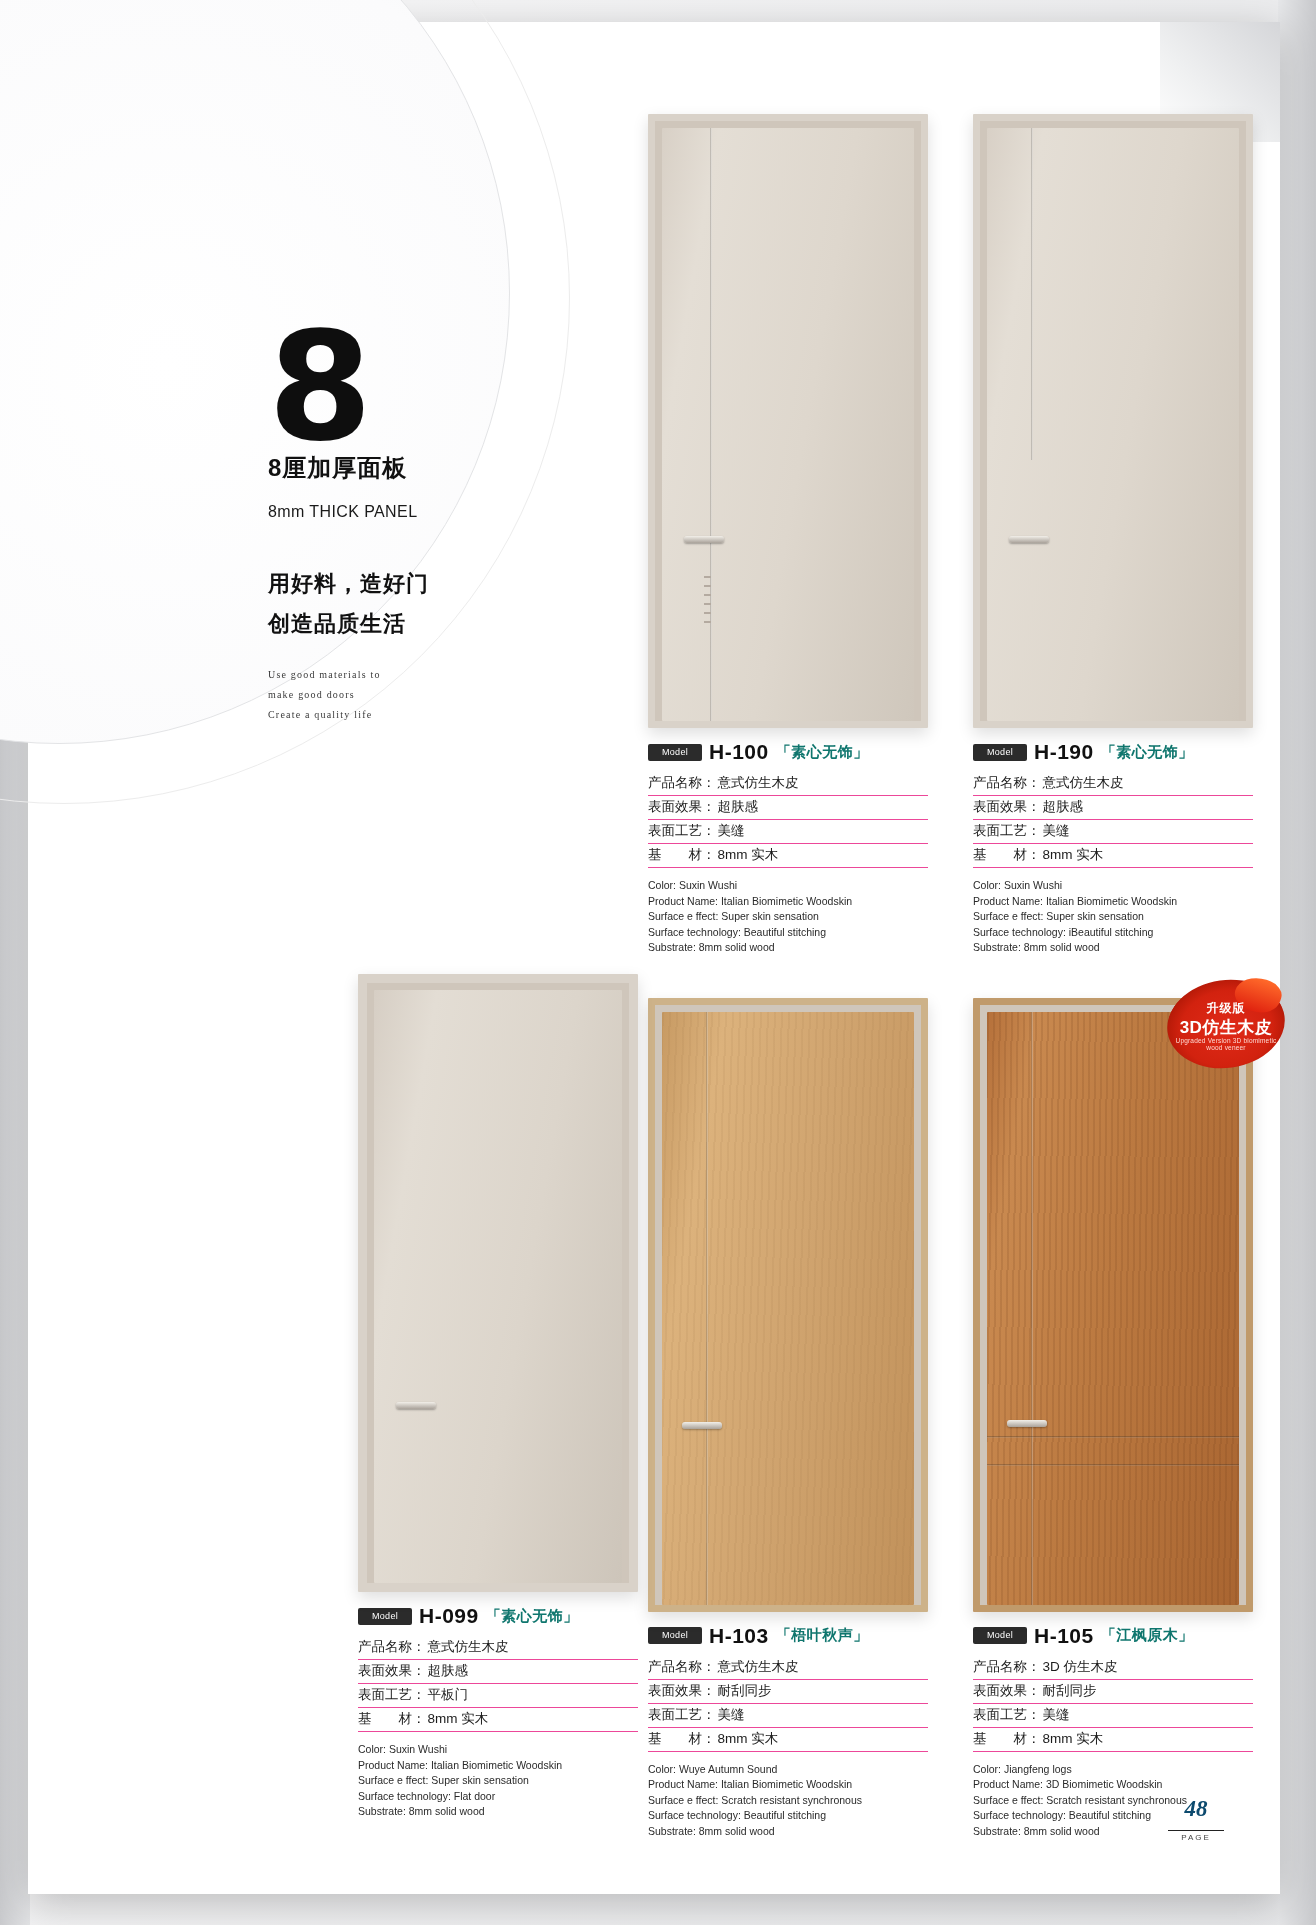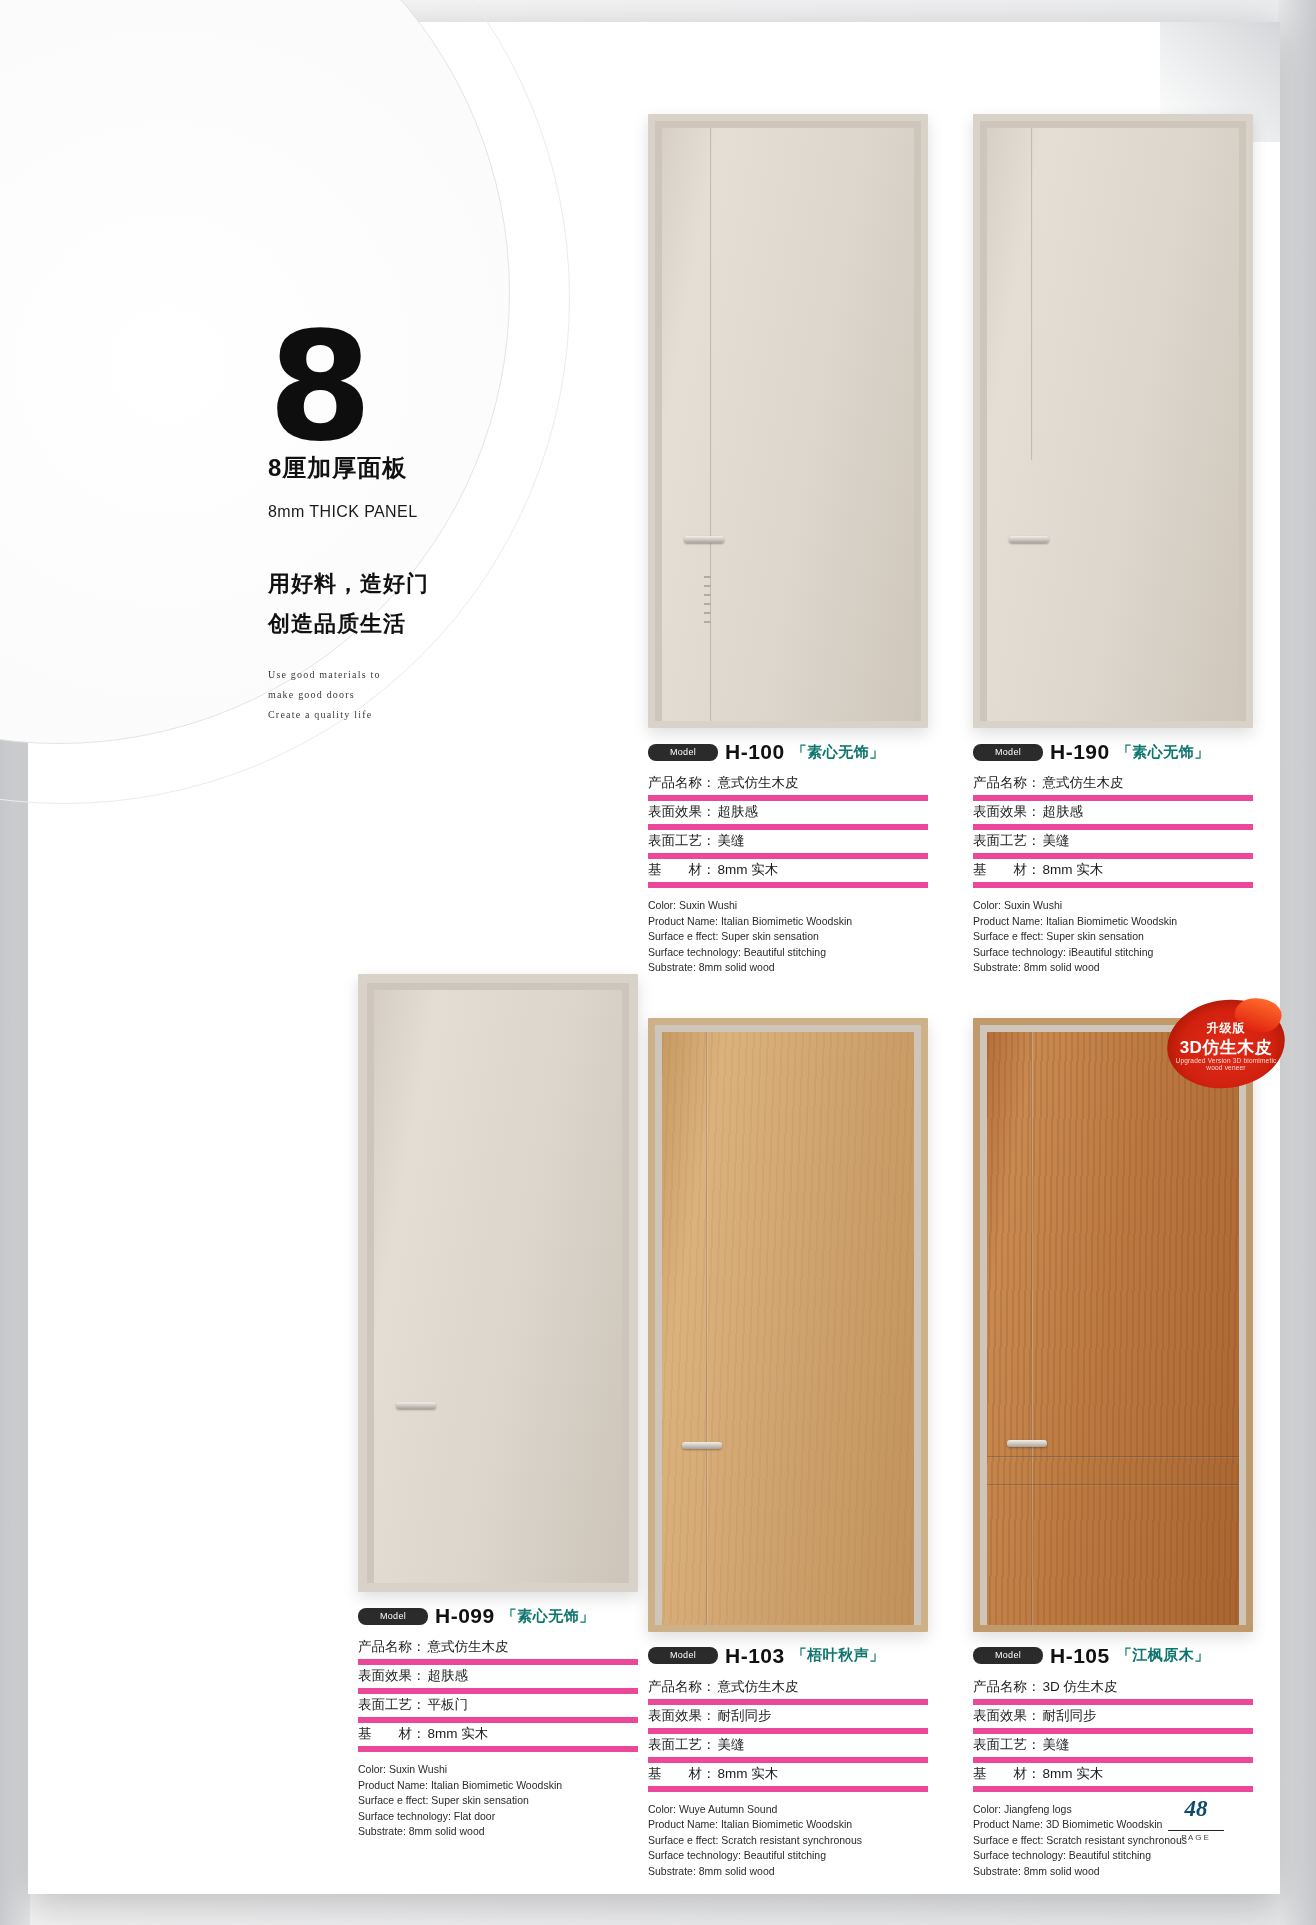--- a/index.html
+++ b/index.html
@@ -150,28 +150,28 @@
   .badge3d .t3{
     position:absolute;left:0;right:0;top:57px;text-align:center;color:#ffd9d2;
     font-size:6.5px;letter-spacing:.2px;
   }
 
   
   .caption{margin-top:12px;}
   .title-line{display:flex;align-items:center;gap:7px;}
   .model-tag{
     background:#2b2b2b;color:#fff;font-size:9px;line-height:9px;
-    padding:4px 22px;border-radius:8px;letter-spacing:.3px;
+    padding:4px 14px;border-radius:2px;letter-spacing:.3px;
   }
   .model-no{font-size:21px;font-weight:700;color:#111;letter-spacing:.5px;}
   .model-cn{font-size:15px;font-weight:700;color:#0f766e;letter-spacing:.5px;}
   .spec{margin-top:8px;}
   .spec-row{
     display:flex;align-items:baseline;
-    border-bottom:6px solid #ec4899;
+    border-bottom:1px solid #ec4899;
     padding:2px 0 3px 0;
     font-size:13.5px;color:#1c1c1c;
   }
   .spec-k{white-space:pre;}
   .spec-v{margin-left:2px;}
   .en{margin-top:10px;}
   .en div{font-size:10.5px;color:#2a2a2a;line-height:15.5px;}
 
   
   .pageno{

